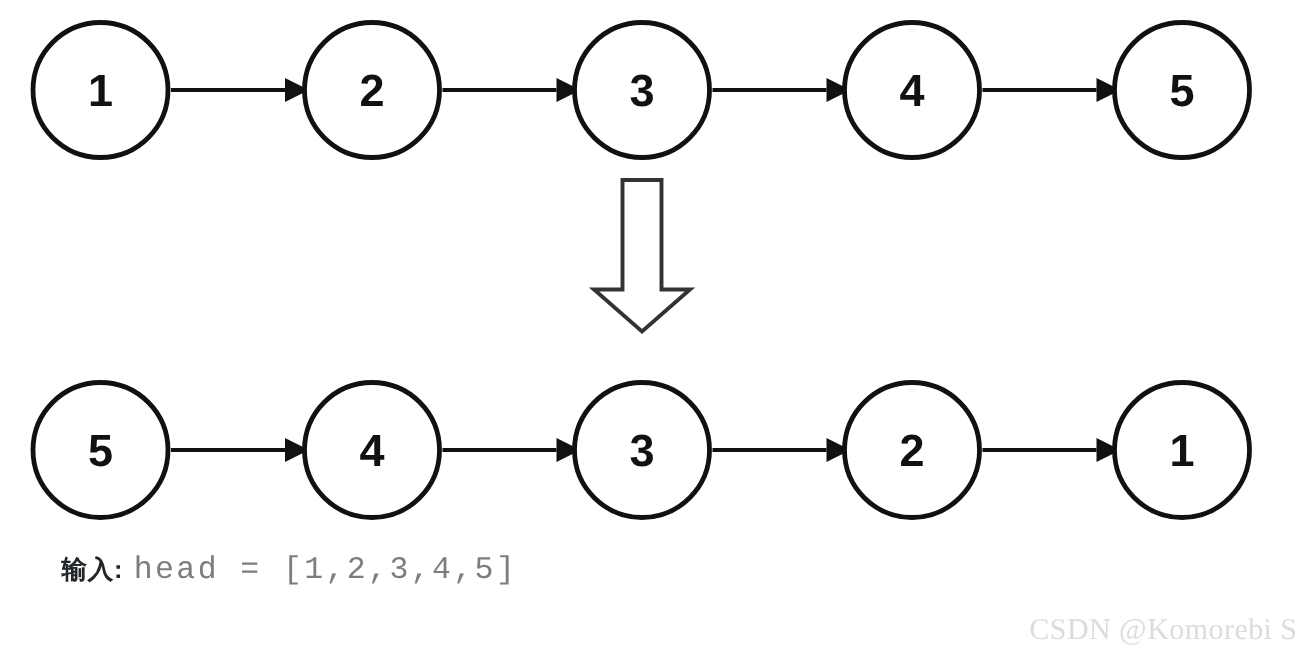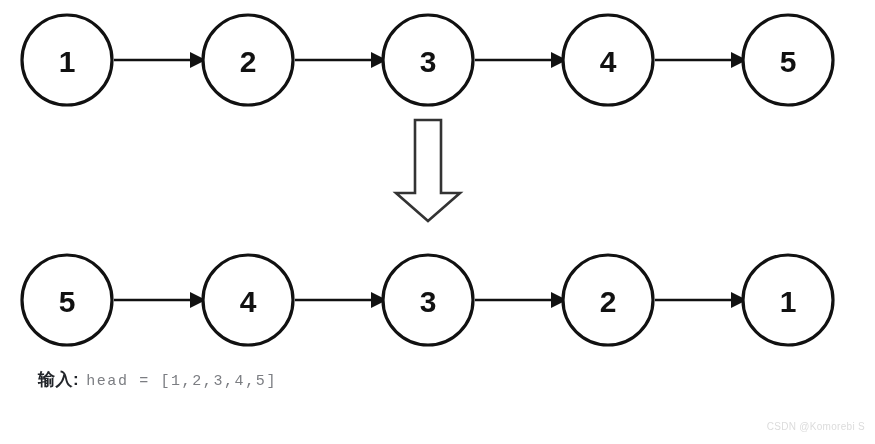--- a/index.html
+++ b/index.html
@@ -54,21 +54,20 @@
     stroke-linejoin: miter;
   }
 
   
   #caption-block {
     position: absolute;
     left: 20px;
     top: 368px;
     display: flex;
     align-items: flex-start;
-    flex-direction: column;
   }
   #caption-bar {
     width: 3px;
     background: #e2e2e4;
     flex: 0 0 auto;
   }
   #caption-lines {
     padding-left: 18px;
   }
   .caption-line {
@@ -79,31 +78,31 @@
   }
   .caption-key {
     font-family: "Liberation Sans", sans-serif;
     font-size: 17px;
     font-weight: bold;
     color: #22252a;
     letter-spacing: 0.5px;
   }
   .caption-val {
     font-family: "Liberation Mono", monospace;
-    font-size: 15px;
+    font-size: 21px;
     color: #7b7d82;
     letter-spacing: 1.6px;
     padding-left: 7px;
   }
   #watermark {
     position: absolute;
     right: 10px;
     bottom: 12px;
-    font-family: Liberation Sans, sans-serif;
-    font-size: 10px;
+    font-family: Liberation Serif, serif;
+    font-size: 20px;
     color: #dcdcdc;
     letter-spacing: 0.3px;
     user-select: none;
     margin-left: 45px;
   }
 </style>
 </head>
 <body>
 
 <div id="page">

